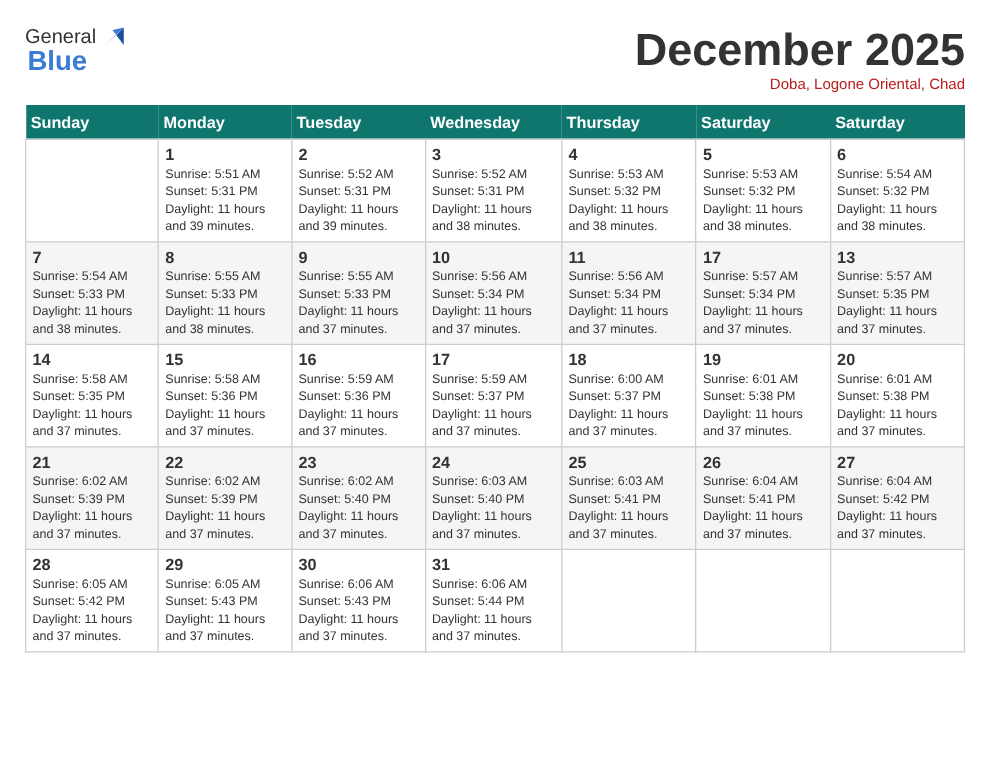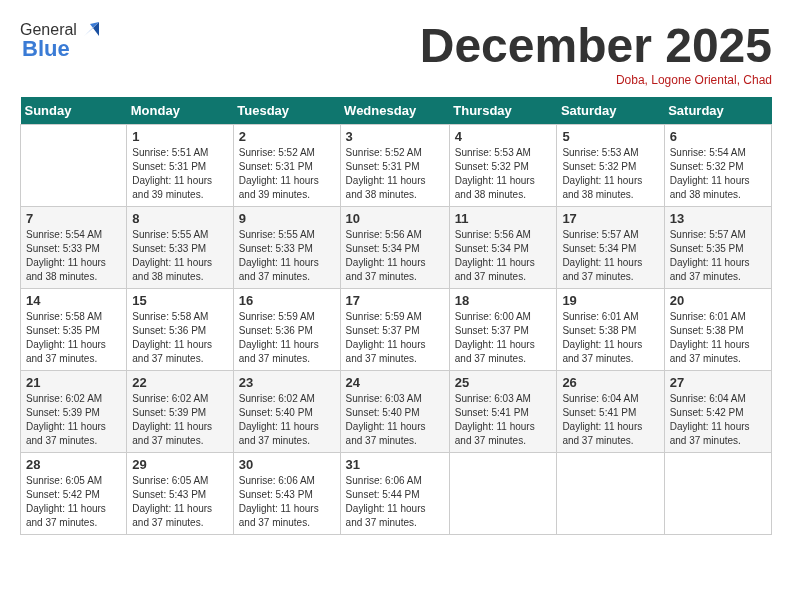--- a/index.html
+++ b/index.html
@@ -20,21 +20,21 @@
       display: flex;
       flex-direction: column;
       align-items: flex-start;
     }
     .logo-general { color: #333; }
     .logo-blue { color: #1a6bb5; }
     .title-area {
       text-align: right;
     }
     .month-title {
-      font-size: 48px;
+      font-size: 36px;
       font-weight: bold;
       color: #333;
       line-height: 1.1;
     }
     .location {
       font-size: 12px;
       color: #b91c1c;
     }
     .calendar {
       width: 100%;

